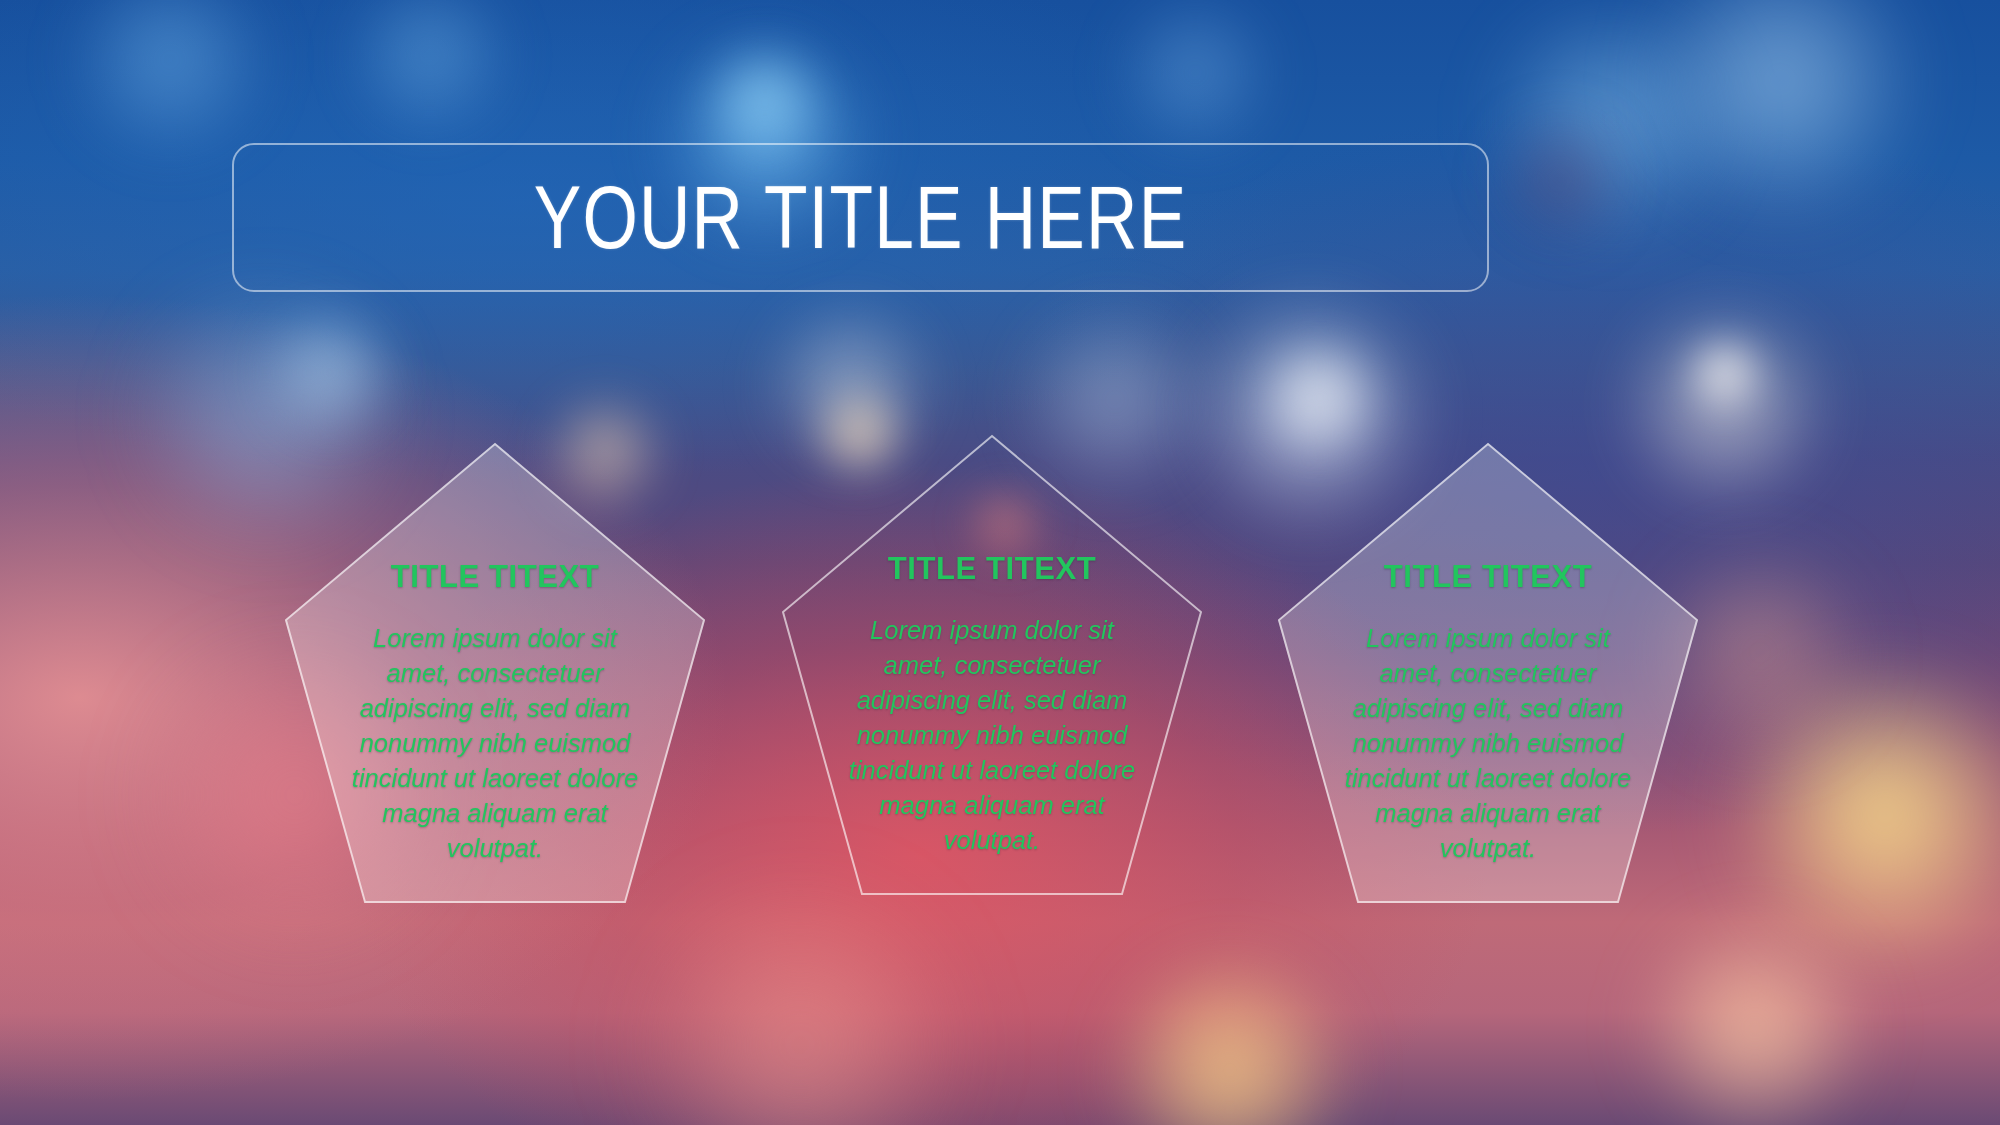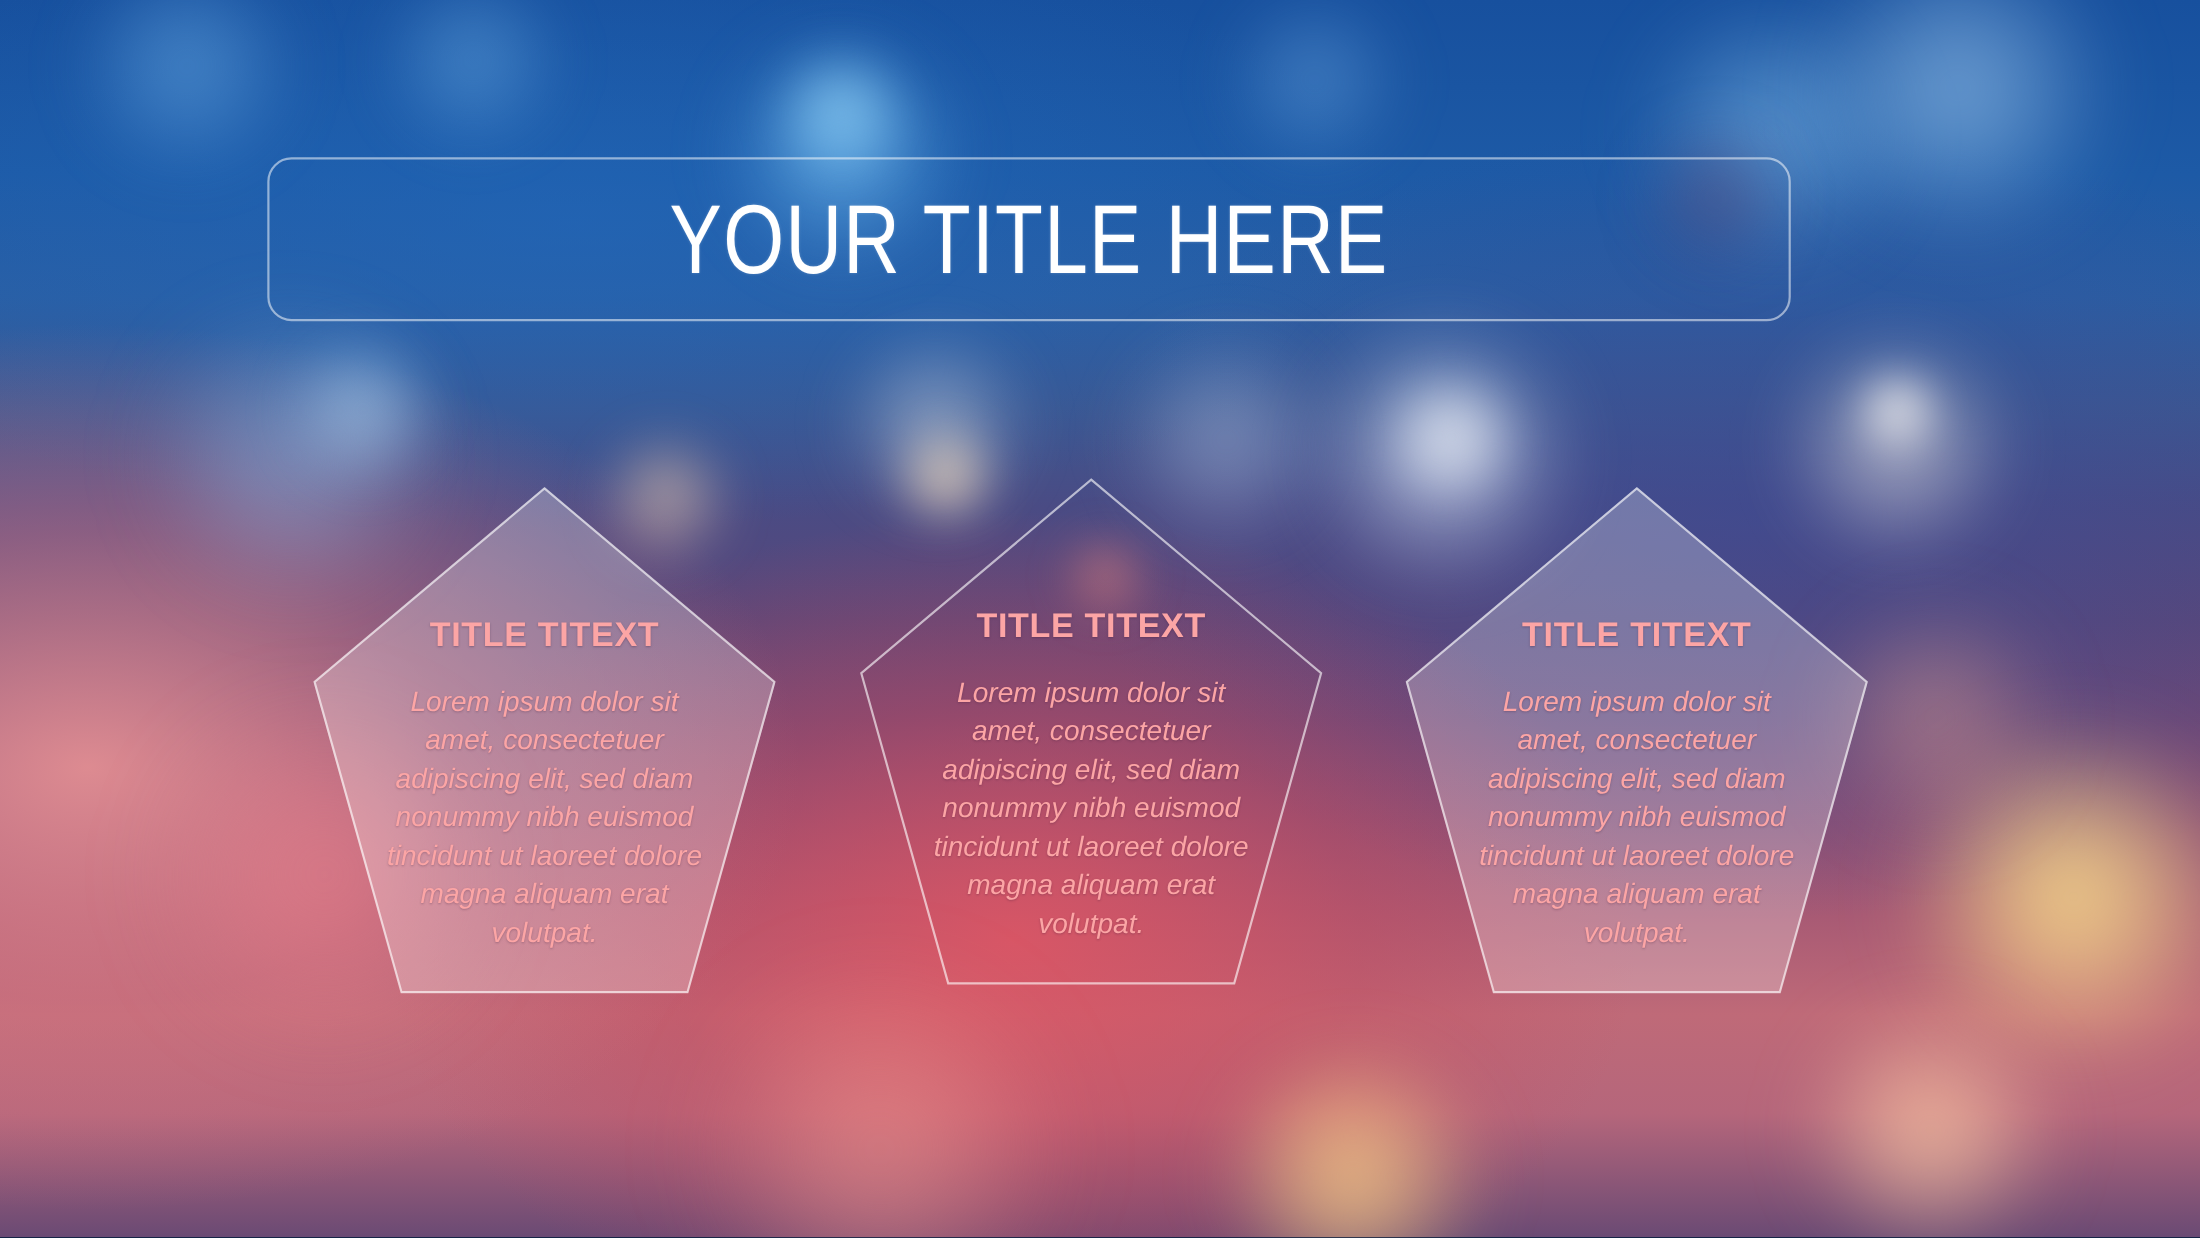--- a/index.html
+++ b/index.html
@@ -48,23 +48,23 @@
       radial-gradient(ellipse 1100px 400px at 26% 18%, rgba(34,104,186,0.6) 0%, rgba(30,90,170,0.0) 70%);
   }
   .bokeh {
     position: absolute;
     border-radius: 50%;
   }
 
   
   #title-plate {
     position: absolute;
-    left: 243px;
+    left: 232px;
     top: 143px;
-    width: 1385px;
+    width: 1257px;
     height: 149px;
     border: 2px solid rgba(255,255,255,0.52);
     border-radius: 22px;
     box-sizing: border-box;
     display: flex;
     align-items: center;
     justify-content: center;
   }
   #title-text {
     color: #ffffff;
@@ -101,21 +101,21 @@
     fill: none;
     stroke: rgba(255,255,255,0.62);
     stroke-width: 2;
   }
   .pent-content {
     position: absolute;
     left: 0;
     right: 0;
     top: 0;
     text-align: center;
-    color: #fca5a5;
+    color: #22c55e;
   }
   .pent-heading {
     font-family: "Liberation Sans", sans-serif;
     font-size: 31px;
     font-weight: bold;
     letter-spacing: 0.6px;
     margin: 0 0 26px 0;
     padding-top: 116px;
     text-shadow: 0 1px 2px rgba(60,30,60,0.35);
   }

